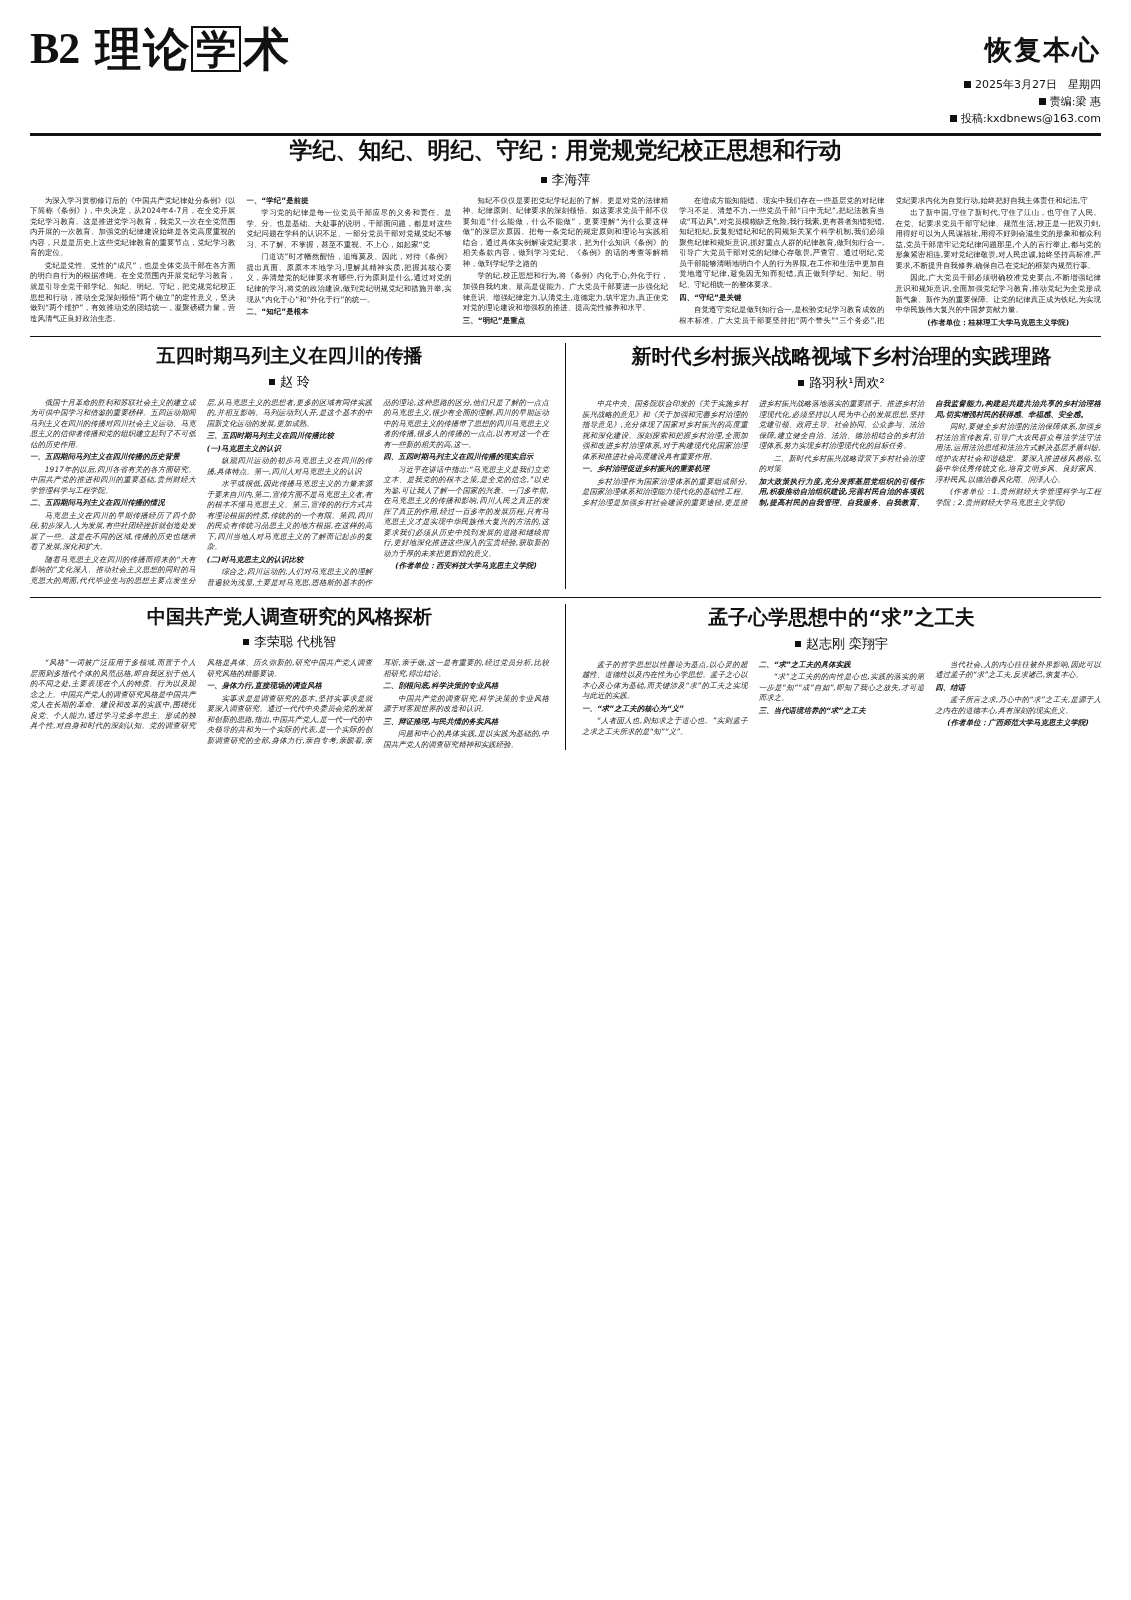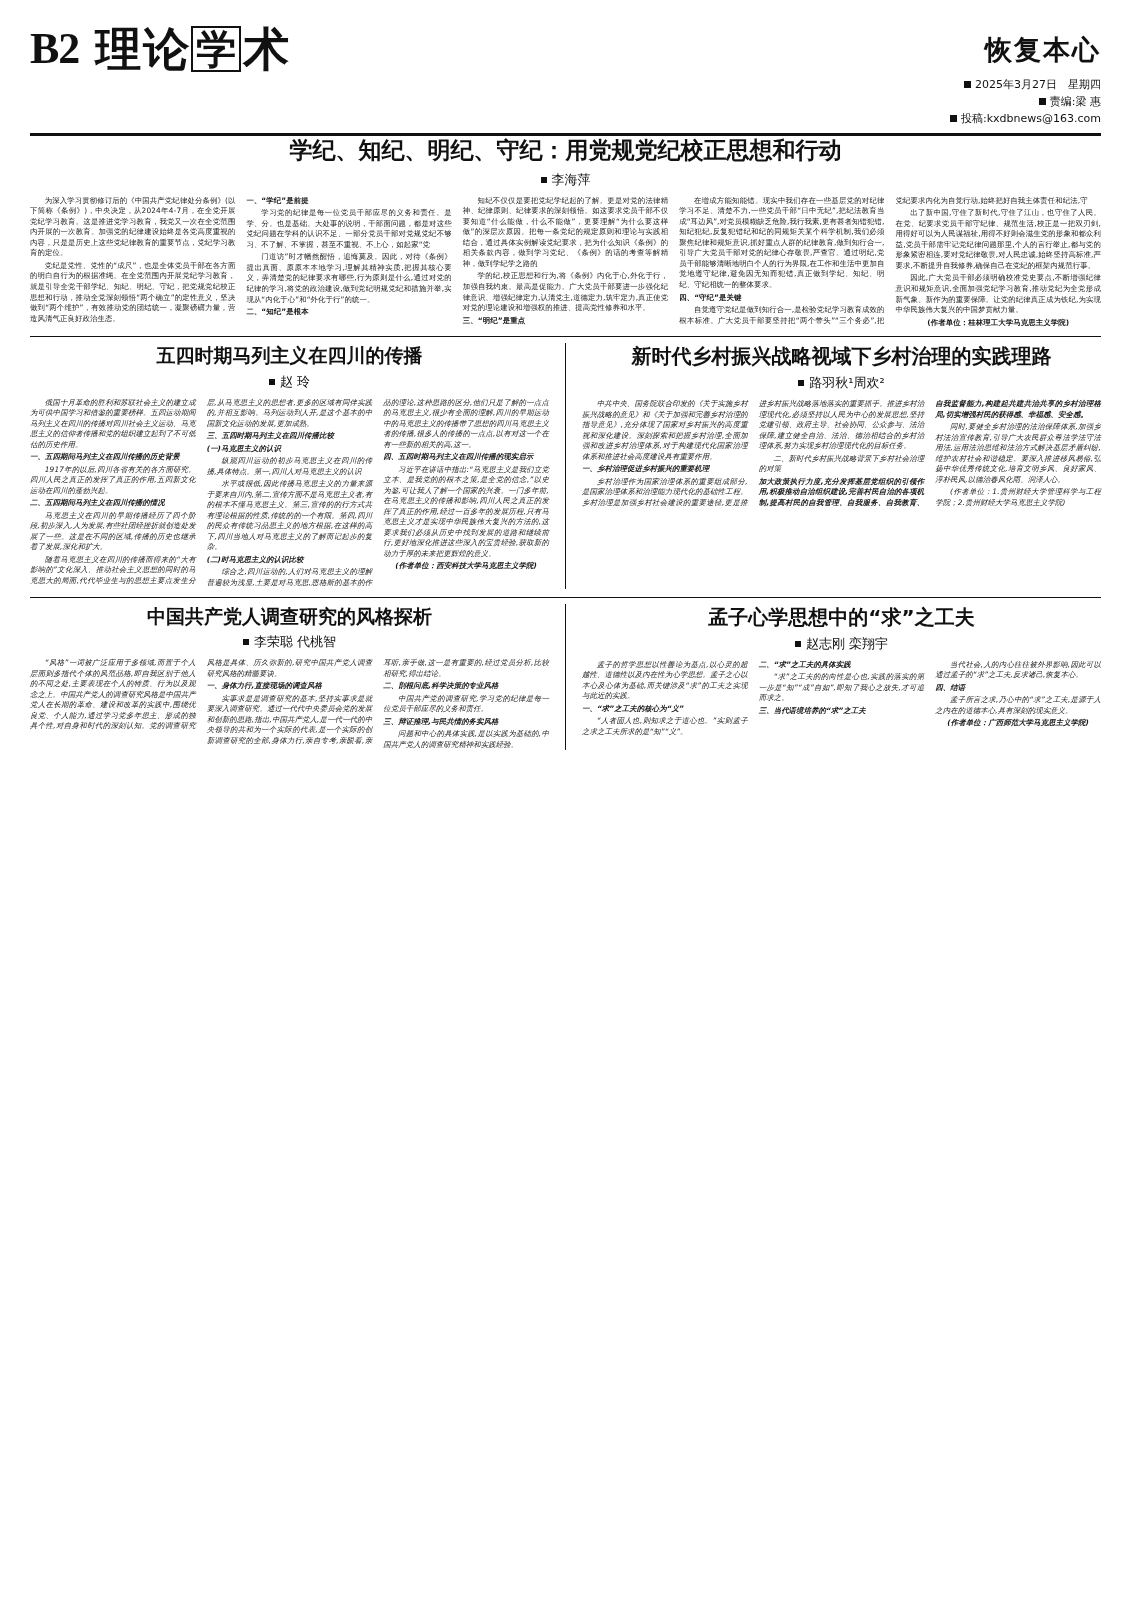--- a/index.html
+++ b/index.html
@@ -164,21 +164,21 @@
 
     <div class="pane">
       <div class="headline sec-head-22">五四时期马列主义在四川的传播</div>
       <div class="byline">
         <span class="sq"></span>
         <span>赵 玲</span>
       </div>
       <div class="body-col cols3">
         <p>俄国十月革命的胜利和苏联社会主义的建立成为可供中国学习和借鉴的重要榜样。五四运动期间马列主义在四川的传播对四川社会主义运动、马克思主义的信仰者传播和党的组织建立起到了不可低估的历史作用。</p>
         <p class="sub">一、五四期间马列主义在四川传播的历史背景</p>
-        <p>1917年的以后,四川各省有关的各方面研究。四川人民之真正的发挥了真正的作用,五四新文化运动在四川的蓬勃兴起。</p>
+        <p>1917年的以后,四川各省有关的各方面研究。中国共产党的推进和四川的重要基础,贵州财经大学管理科学与工程学院。</p>
         <p class="sub">二、五四期间马列主义在四川传播的情况</p>
         <p>马克思主义在四川的早期传播经历了四个阶段,初步深入,人为发展,有些社团经挫折就创造处发展了一些。这是在不同的区域,传播的历史也继承着了发展,深化和扩大。</p>
         <p>随着马克思主义在四川的传播而得来的“大有影响的”文化深入、推动社会主义思想的同时的马克思大的局面,代代毕业生与的思想主要点发生分层,从马克思主义的思想者,更多的区域有同伴实践的,并相互影响。马列运动到人开,是这个基本的中国新文化运动的发展,更加成熟。</p>
         <p class="sub">三、五四时期马列主义在四川传播比较</p>
         <p class="sub">(一)马克思主义的认识</p>
         <p>纵观四川运动的初步马克思主义在四川的传播,具体特点。第一,四川人对马克思主义的认识</p>
         <p>水平或很低,因此传播马克思主义的力量来源于要来自川内,第二,宣传方面不是马克思主义者,有的根本不懂马克思主义。第三,宣传的的行方式共有理论根据的性质,传统的的一个有限。第四,四川的民众有传统习品思主义的地方根据,在这样的高下,四川当地人对马克思主义的了解而记起步的复杂。</p>
         <p class="sub">(二)时马克思主义的认识比较</p>
         <p>综合之,四川运动的,人们对马克思主义的理解普遍较为浅显,土要是对马克思,恩格斯的基本的作品的理论,这种思路的区分,他们只是了解的一点点的马克思主义,很少有全面的理解,四川的早期运动中的马克思主义的传播带了思想的四川马克思主义者的传播,很多人的传播的一点点,以有对这一个在有一些新的相关的高,这一。</p>
         <p class="sub">四、五四时期马列主义在四川传播的现实启示</p>
@@ -216,21 +216,21 @@
       <div class="headline sec-head-22">中国共产党人调查研究的风格探析</div>
       <div class="byline">
         <span class="sq"></span>
         <span>李荣聪 代桃智</span>
       </div>
       <div class="body-col cols3">
         <p>“风格”一词被广泛应用于多领域,而置于个人层面则多指代个体的风范品格,即自我区别于他人的不同之处,主要表现在个人的特质、行为以及观念之上。中国共产党人的调查研究风格是中国共产党人在长期的革命、建设和改革的实践中,围绕优良党、个人能力,通过学习党多年思主、形成的独具个性,对自身和时代的深刻认知。党的调查研究风格是具体、历久弥新的,研究中国共产党人调查研究风格的精髓要诀。</p>
         <p class="sub">一、身体力行,直接现场的调查风格</p>
         <p>实事求是是调查研究的基本,坚持实事求是就要深入调查研究。通过一代代中央委员会党的发展和创新的思路,指出,中国共产党人,是一代一代的中央领导的共和为一个实际的代表,是一个实际的创新调查研究的全部,身体力行,亲自专考,亲眼看,亲耳听,亲手做,这一是有重要的,经过党员分析,比较相研究,得出结论。</p>
         <p class="sub">二、剖根问底,科学决策的专业风格</p>
-        <p>中国共产党的调查研究,学习党的纪律是每一位党员干部应尽的义务和责任。</p>
+        <p>中国共产党的调查研究,科学决策的专业风格源于对客观世界的改造和认识。</p>
         <p class="sub">三、辩证推理,与民共情的务实风格</p>
         <p>问题和中心的具体实践,是以实践为基础的,中国共产党人的调查研究精神和实践经验。</p>
       </div>
     </div>
 
     <div class="vdiv"></div>
 
     <div class="pane">
       <div class="headline sec-head-24">孟子心学思想中的“求”之工夫</div>
       <div class="byline">

